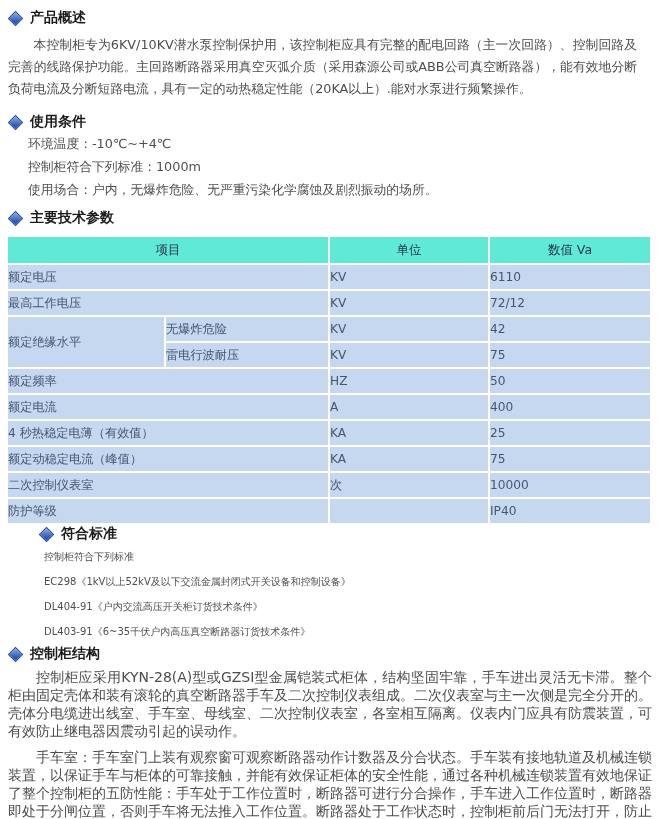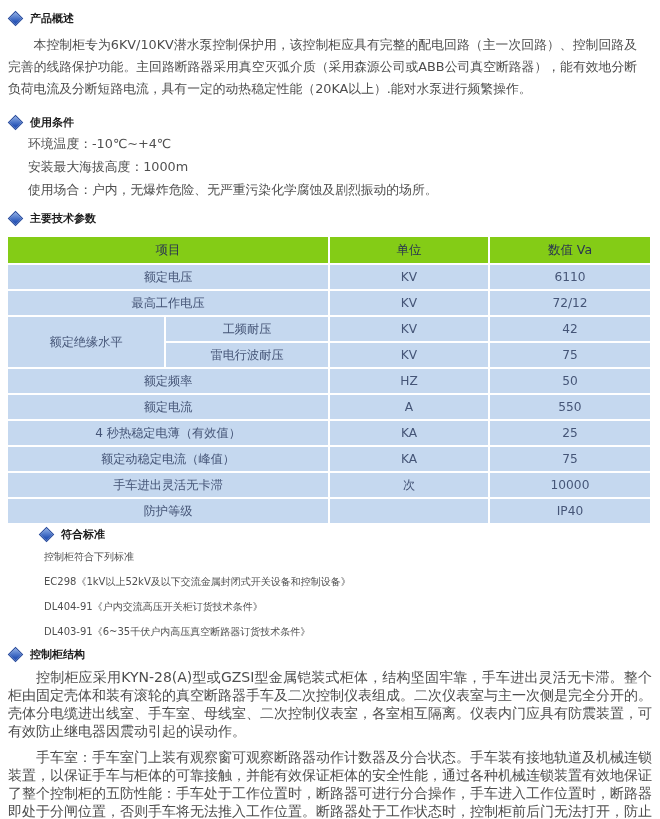--- a/index.html
+++ b/index.html
@@ -8,21 +8,21 @@
     width:660px;height:819px;
     background:#ffffff;
     font-family:"DejaVu Sans","Liberation Sans",sans-serif;
     color:#4d4d4d;
     overflow:hidden;
   }
   .section{position:absolute;left:0;width:660px;}
   .sec-title{
     display:flex;align-items:center;
     margin-left:8px;height:20px;
-    font-size:11px;font-weight:bold;color:#1c1c1c;
+    font-size:14px;font-weight:bold;color:#1c1c1c;
   }
   .diamond{
     width:9px;height:9px;flex:none;
     transform:rotate(45deg);
     background:linear-gradient(135deg,#8fb0e8 0%,#2a56b8 75%);
     border:1px solid #24489c;
     margin:0 9px 0 2px;
   }
   .para{
     margin:6px 23px 0 8px;
@@ -38,28 +38,28 @@
     text-indent:2em;text-align:justify;
     color:#4d4d4d;
   }
   .struct-para + .struct-para{margin-top:8px;}
 
   table.params{
     border-collapse:separate;border-spacing:2px;
     margin:7px 0 0 6px;width:646px;table-layout:fixed;
   }
   table.params th{
-    background:#84cc16;color:#2a3550;
+    background:#5eead4;color:#2a3550;
     font-size:12.5px;font-weight:normal;
     height:26px;text-align:center;padding:0;
   }
   table.params td{
     background:#c5d8ef;color:#455577;
     font-size:12.2px;height:24px;
-    text-align:center;padding:0;vertical-align:middle;
+    padding:0;vertical-align:middle;
   }
 
   #sec-overview{top:8px;}
   #sec-conditions{top:112px;}
   #sec-parameters{top:208px;}
   #sec-standards{top:524px;padding-left:31px;}
   #sec-structure{top:644px;}
 </style>
 </head>
 <body>
@@ -71,21 +71,21 @@
   </div>
   <p class="para">本控制柜专为6KV/10KV潜水泵控制保护用，该控制柜应具有完整的配电回路（主一次回路）、控制回路及完善的线路保护功能。主回路断路器采用真空灭弧介质（采用森源公司或ABB公司真空断路器），能有效地分断负荷电流及分断短路电流，具有一定的动热稳定性能（20KA以上）.能对水泵进行频繁操作。</p>
 </div>
 
 <div class="section" id="sec-conditions">
   <div class="sec-title">
     <span class="diamond"></span>
     <span>使用条件</span>
   </div>
   <div class="cond-line">环境温度：-10℃~+4℃</div>
-  <div class="cond-line">安装最大海拔高度：1000m</div>
+  <div class="cond-line">控制柜符合下列标准：1000m</div>
   <div class="cond-line">使用场合：户内，无爆炸危险、无严重污染化学腐蚀及剧烈振动的场所。</div>
 </div>
 
 <div class="section" id="sec-parameters">
   <div class="sec-title">
     <span class="diamond"></span>
     <span>主要技术参数</span>
   </div>
   <table class="params">
     <colgroup>
@@ -105,51 +105,51 @@
       <td>KV</td>
       <td>6110</td>
     </tr>
     <tr>
       <td colspan="2">最高工作电压</td>
       <td>KV</td>
       <td>72/12</td>
     </tr>
     <tr>
       <td rowspan="2">额定绝缘水平</td>
-      <td>工频耐压</td>
+      <td>无爆炸危险</td>
       <td>KV</td>
       <td>42</td>
     </tr>
     <tr>
       <td>雷电行波耐压</td>
       <td>KV</td>
       <td>75</td>
     </tr>
     <tr>
       <td colspan="2">额定频率</td>
       <td>HZ</td>
       <td>50</td>
     </tr>
     <tr>
       <td colspan="2">额定电流</td>
       <td>A</td>
-      <td>550</td>
+      <td>400</td>
     </tr>
     <tr>
       <td colspan="2">4 秒热稳定电薄（有效值）</td>
       <td>KA</td>
       <td>25</td>
     </tr>
     <tr>
       <td colspan="2">额定动稳定电流（峰值）</td>
       <td>KA</td>
       <td>75</td>
     </tr>
     <tr>
-      <td colspan="2">手车进出灵活无卡滞</td>
+      <td colspan="2">二次控制仪表室</td>
       <td>次</td>
       <td>10000</td>
     </tr>
     <tr>
       <td colspan="2">防护等级</td>
       <td></td>
       <td>IP40</td>
     </tr>
   </tbody>
     </table>

